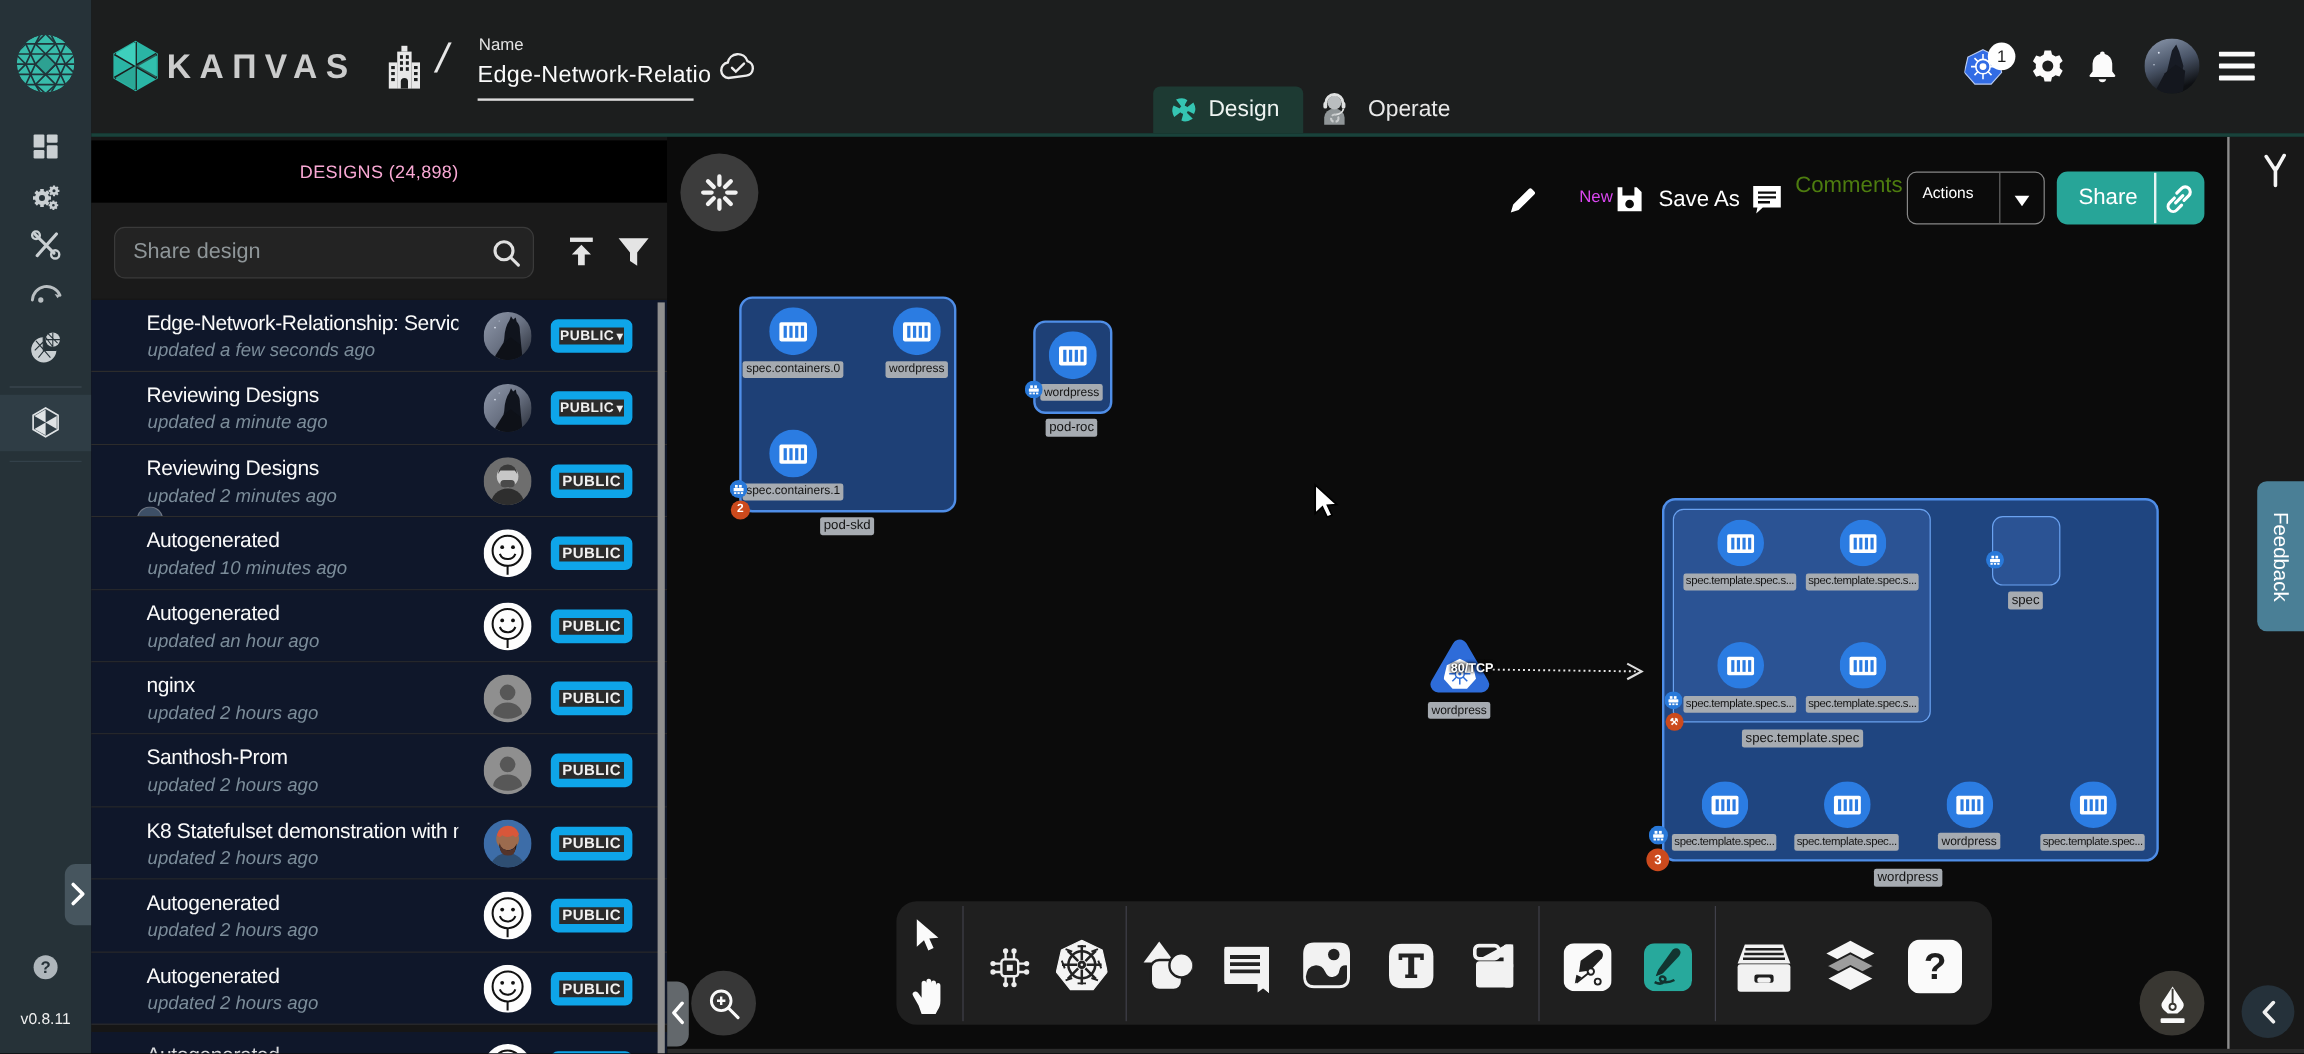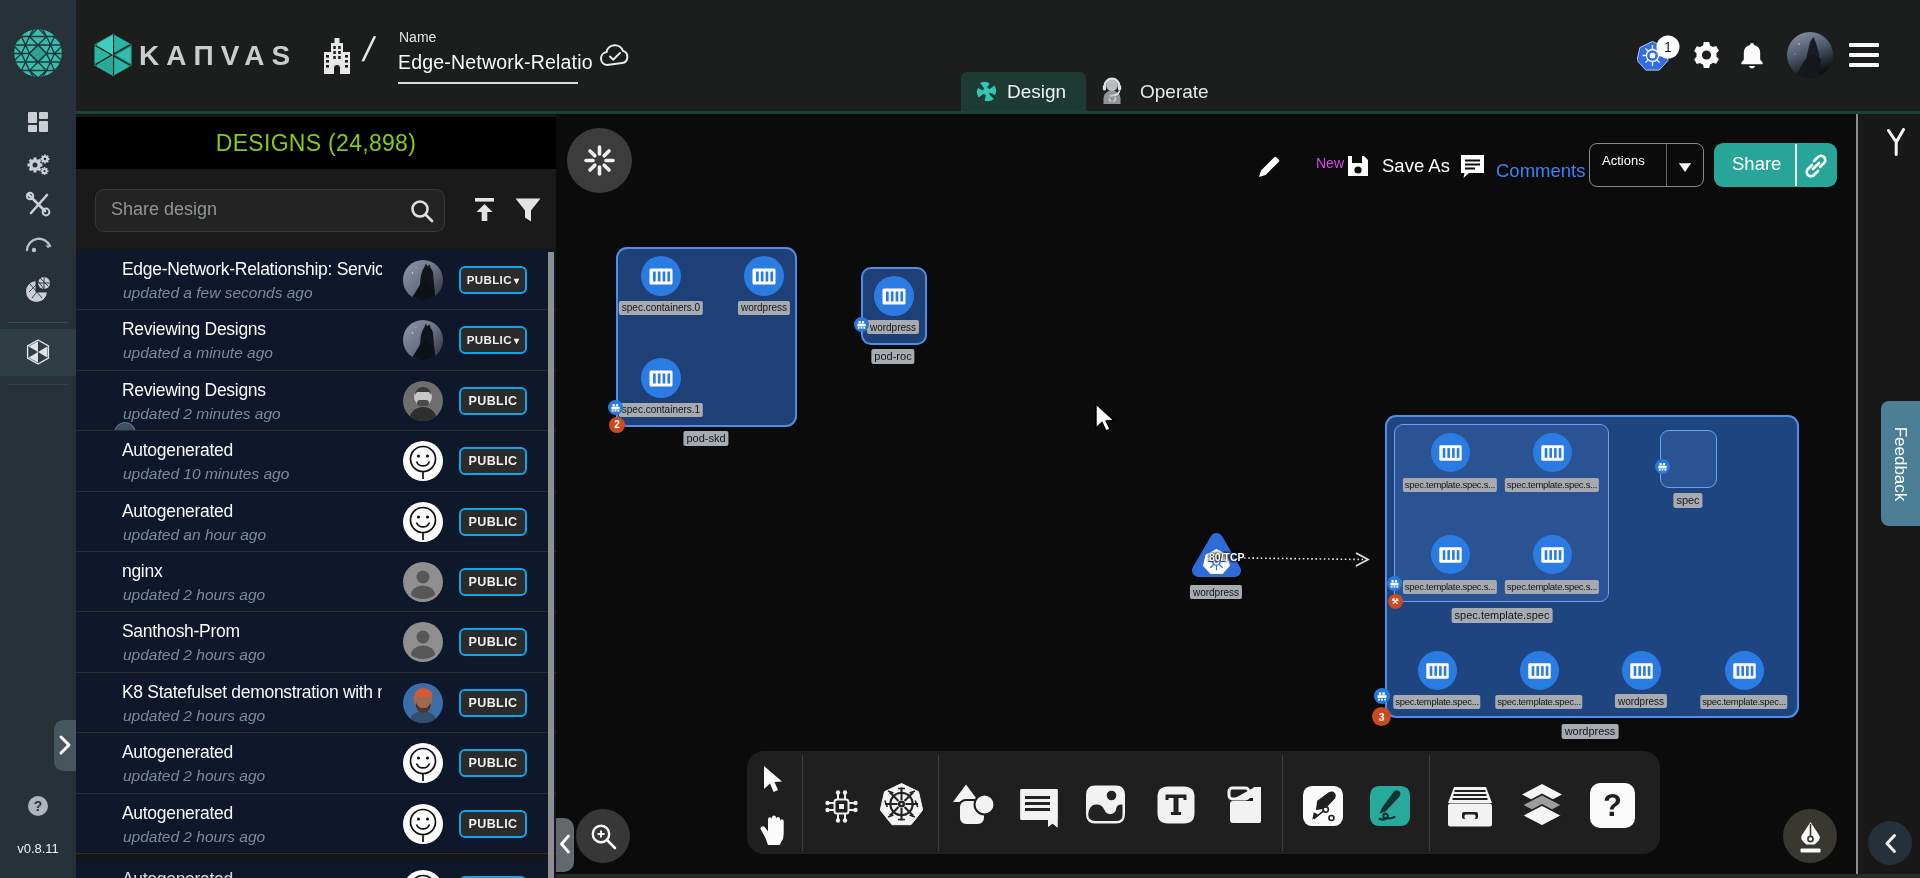--- a/index.html
+++ b/index.html
@@ -17,21 +17,21 @@
   #rightline { left:1856px; top:113.5px; width:1.5px; height:761px; background:#8d8d8d; z-index:2; }
   #statusbar { left:556px; top:873.5px; width:1364px; height:4.5px; background:#2b2b2b; z-index:2; }
   .lbl { position:absolute; background:#a6abb1; color:#141414; font-size:10px;
      padding:1.5px 3px; border-radius:2px; white-space:nowrap; transform:translateX(-50%); }
   .row { position:absolute; left:0; width:480px; height:60.4px; border-bottom:1px solid #2c2c2c; background:#0f172a; }
   .row .t { position:absolute; left:46px; top:9px; letter-spacing:-0.3px; font-size:17.5px; color:#fafafa; white-space:nowrap;
             width:260px; overflow:hidden; }
   .row .s { position:absolute; left:47px; top:34px; font-size:15.5px; font-style:italic; color:#7b8c99; }
   .row .av { position:absolute; left:327px; top:10px; }
   .row .pub { position:absolute; left:383px; top:16px; width:68px; height:28px; background:#2b2b2b;
-      border:2px solid #0ea5e9; border-radius:6px; color:#f0f0f0; font-size:12.5px; font-weight:bold;
+      border:7px solid #0ea5e9; border-radius:6px; color:#f0f0f0; font-size:12.5px; font-weight:bold;
       display:flex; align-items:center; justify-content:center; letter-spacing:0.4px; }
   .row .pc { font-size:11.5px; }
   .car { font-size:10px; margin-left:2px; }
   .lbs { font-size:9.5px; letter-spacing:-0.3px; padding:1.5px 2px; }
 </style>
 </head>
 <body>
 <div id="stage">
   <div class="abs" id="header"></div>
   <div class="abs" id="headerc" style="left:0;top:0;width:1920px;height:113px;z-index:8">
@@ -252,22 +252,22 @@
 
     <svg class="abs" style="left:27px;top:795px" width="22" height="22" viewBox="0 0 22 22">
       <circle cx="11" cy="11" r="10" fill="#aeb6bb"></circle>
       <text x="11" y="16" text-anchor="middle" font-size="14" font-weight="bold" fill="#263238" font-family="Liberation Sans">?</text>
     </svg>
     <div class="abs" style="left:0;top:841px;width:76px;text-align:center;color:#f0f0f0;font-size:13px;">v0.8.11</div>
   </div>
   <div class="abs" id="tealline"></div>
   <div class="abs" id="panel"></div>
   <div class="abs" id="panelc" style="left:76px;top:113.5px;width:480px;height:764.5px;z-index:7;overflow:hidden">
-    <div class="abs" style="left:0;top:3.5px;width:480px;height:52px;background:#000;color:#84cc16;
-         display:flex;align-items:center;justify-content:center;font-size:23px;letter-spacing:0.3px">DESIGNS (24,898)</div>
+    <div class="abs" style="left:0;top:3.5px;width:480px;height:52px;background:#000;color:#f9a8d4;
+         display:flex;align-items:center;justify-content:center;font-size:15px;letter-spacing:0.3px">DESIGNS (24,898)</div>
     <div class="abs" style="left:0;top:55.5px;width:480px;height:80px;background:#1a1a1a"></div>
 
     <div class="abs" style="left:19px;top:75px;width:350px;height:43px;background:#232323;border:1px solid #3a3a3a;border-radius:9px"></div>
     <div class="abs" style="left:35px;top:85px;font-size:18px;color:#8f9699">Share design</div>
     <svg class="abs" style="left:333px;top:84px" width="26" height="26" viewBox="0 0 26 26">
       <circle cx="11" cy="11" r="7.5" fill="none" stroke="#e0e0e0" stroke-width="2.6"></circle>
       <path d="M17 17 L23 23" stroke="#e0e0e0" stroke-width="2.6" stroke-linecap="round"></path>
     </svg>
 
     <svg class="abs" style="left:395px;top:82px" width="27" height="27" viewBox="0 0 27 27" fill="#e4e4e4">
@@ -464,21 +464,21 @@
       <circle cx="13" cy="17" r="3.6" fill="#0b0b0b"></circle>
       <rect x="13.4" y="4" width="3" height="5" fill="#0b0b0b"></rect>
     </svg>
     <div class="abs" style="left:826px;top:41px;font-size:18.5px;color:#fff">Save As</div>
     <svg class="abs" style="left:903px;top:39px" width="27" height="27" viewBox="0 0 27 27" fill="#fff">
       <path d="M2 2 H25 V20 H10 L4.5 25 L5.5 20 H2 Z"></path>
       <g stroke="#0b0b0b" stroke-width="2">
           <path d="M6 7.5 H21 M6 11.5 H21 M6 15.5 H16"></path>
         </g>
     </svg>
-    <div class="abs" style="left:940px;top:46px;font-size:18.5px;color:#3b82f6">Comments</div>
+    <div class="abs" style="left:940px;top:29px;font-size:18.5px;color:#4d7c0f">Comments</div>
     <div class="abs" style="left:1033px;top:29.5px;width:115px;height:44px;border:1.5px solid #888;border-radius:8px"></div>
     <div class="abs" style="left:1046px;top:39px;font-size:13px;color:#fff">Actions</div>
     <div class="abs" style="left:1110px;top:30.5px;width:1.2px;height:42px;background:#666"></div>
     <svg class="abs" style="left:1122px;top:48px" width="14" height="11" viewBox="0 0 16 12" fill="#fff">
         <path d="M1 1 h14 L8 11 Z"></path>
       </svg>
     <div class="abs" style="left:1158px;top:29.5px;width:123px;height:44px;background:#27a598;border-radius:9px"></div>
     <div class="abs" style="left:1176px;top:39px;font-size:18.5px;color:#fff">Share</div>
     <div class="abs" style="left:1239px;top:30.5px;width:1.5px;height:42px;background:#e8f5f3"></div>
     <svg class="abs" style="left:1248px;top:40px" width="24" height="24" viewBox="0 0 24 24">

